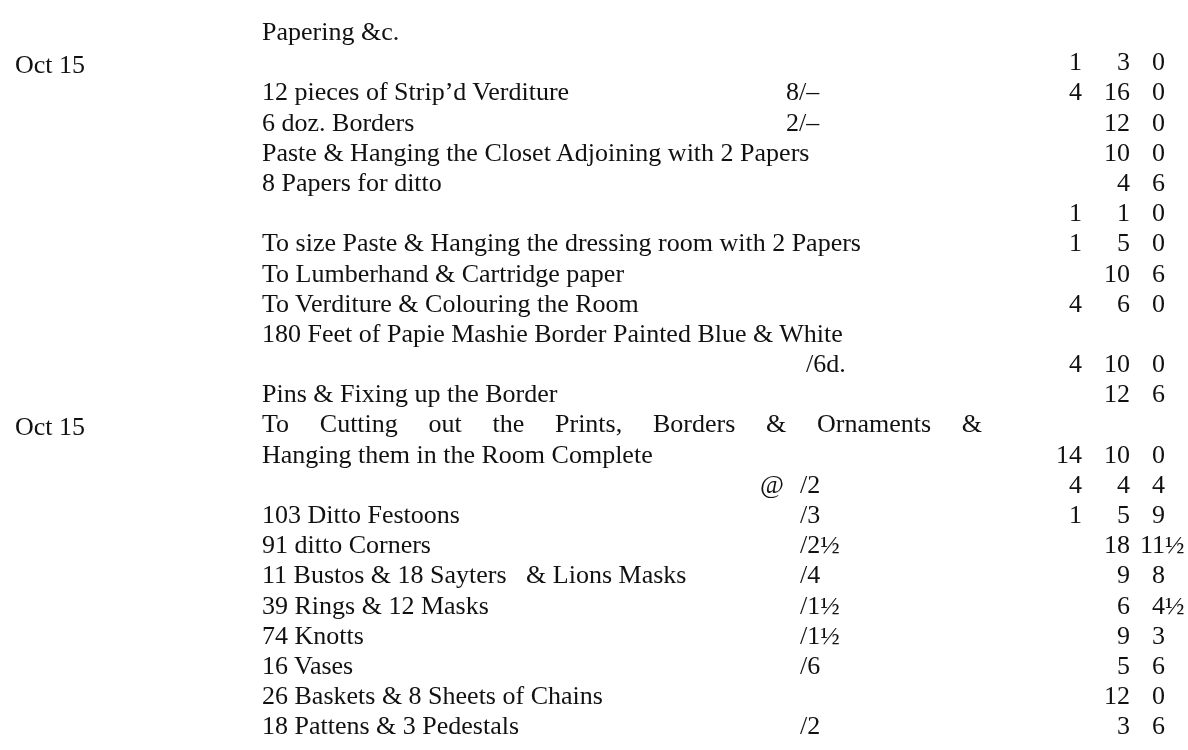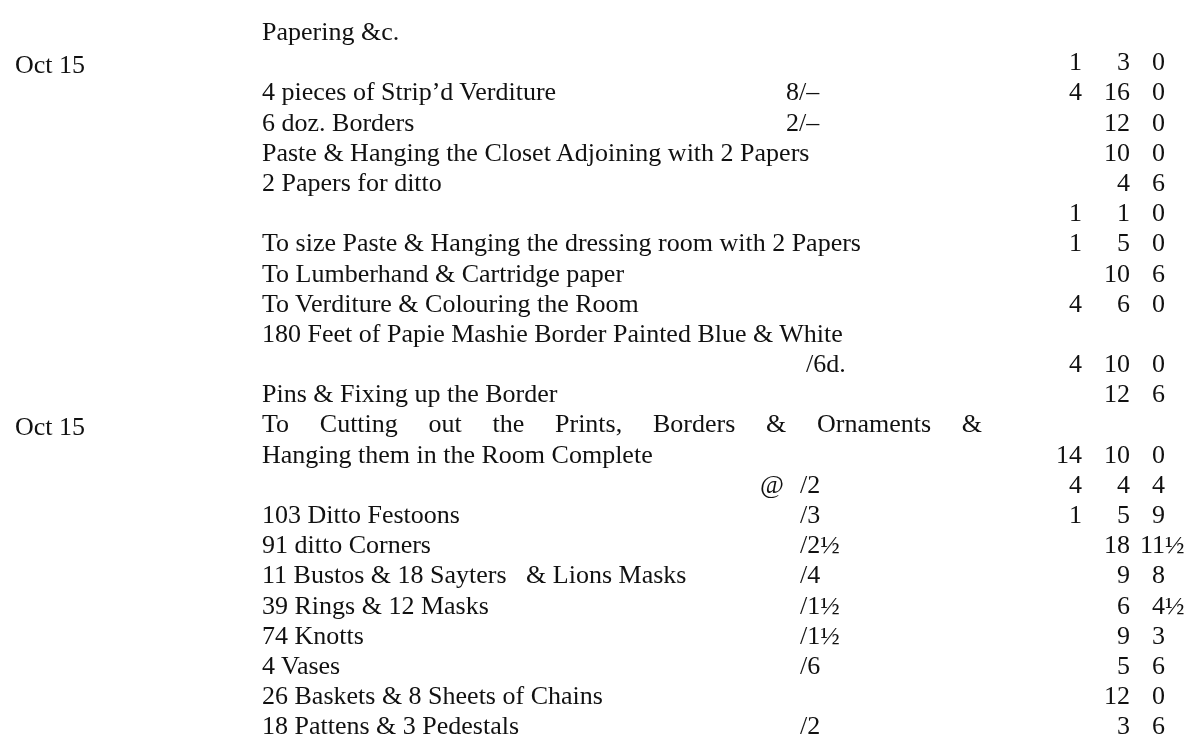--- a/index.html
+++ b/index.html
@@ -91,21 +91,21 @@
   </div>
 
   <div class="row">
     <span class="date">Oct 15</span>
     <span class="pounds">1</span>
     <span class="shillings">3</span>
     <span class="pence">0</span>
   </div>
 
   <div class="row">
-    <span class="desc">4 pieces of Strip’d Verditure</span>
+    <span class="desc">12 pieces of Strip’d Verditure</span>
     <span class="rate" style="left:786px">8/–</span>
     <span class="pounds">4</span>
     <span class="shillings">16</span>
     <span class="pence">0</span>
   </div>
 
   <div class="row">
     <span class="desc">6 doz. Borders</span>
     <span class="rate" style="left:786px">2/–</span>
     <span class="pounds"></span>
@@ -114,21 +114,21 @@
   </div>
 
   <div class="row">
     <span class="desc">Paste &amp; Hanging the Closet Adjoining with 2 Papers</span>
     <span class="pounds"></span>
     <span class="shillings">10</span>
     <span class="pence">0</span>
   </div>
 
   <div class="row">
-    <span class="desc">2 Papers for ditto</span>
+    <span class="desc">8 Papers for ditto</span>
     <span class="pounds"></span>
     <span class="shillings">4</span>
     <span class="pence">6</span>
   </div>
 
   <div class="row">
     <span class="pounds">1</span>
     <span class="shillings">1</span>
     <span class="pence">0</span>
   </div>
@@ -226,21 +226,21 @@
 
   <div class="row">
     <span class="desc">74 Knotts</span>
     <span class="rate">/1½</span>
     <span class="pounds"></span>
     <span class="shillings">9</span>
     <span class="pence">3</span>
   </div>
 
   <div class="row">
-    <span class="desc">4 Vases</span>
+    <span class="desc">16 Vases</span>
     <span class="rate">/6</span>
     <span class="pounds"></span>
     <span class="shillings">5</span>
     <span class="pence">6</span>
   </div>
 
   <div class="row">
     <span class="desc">26 Baskets &amp; 8 Sheets of Chains</span>
     <span class="pounds"></span>
     <span class="shillings">12</span>

